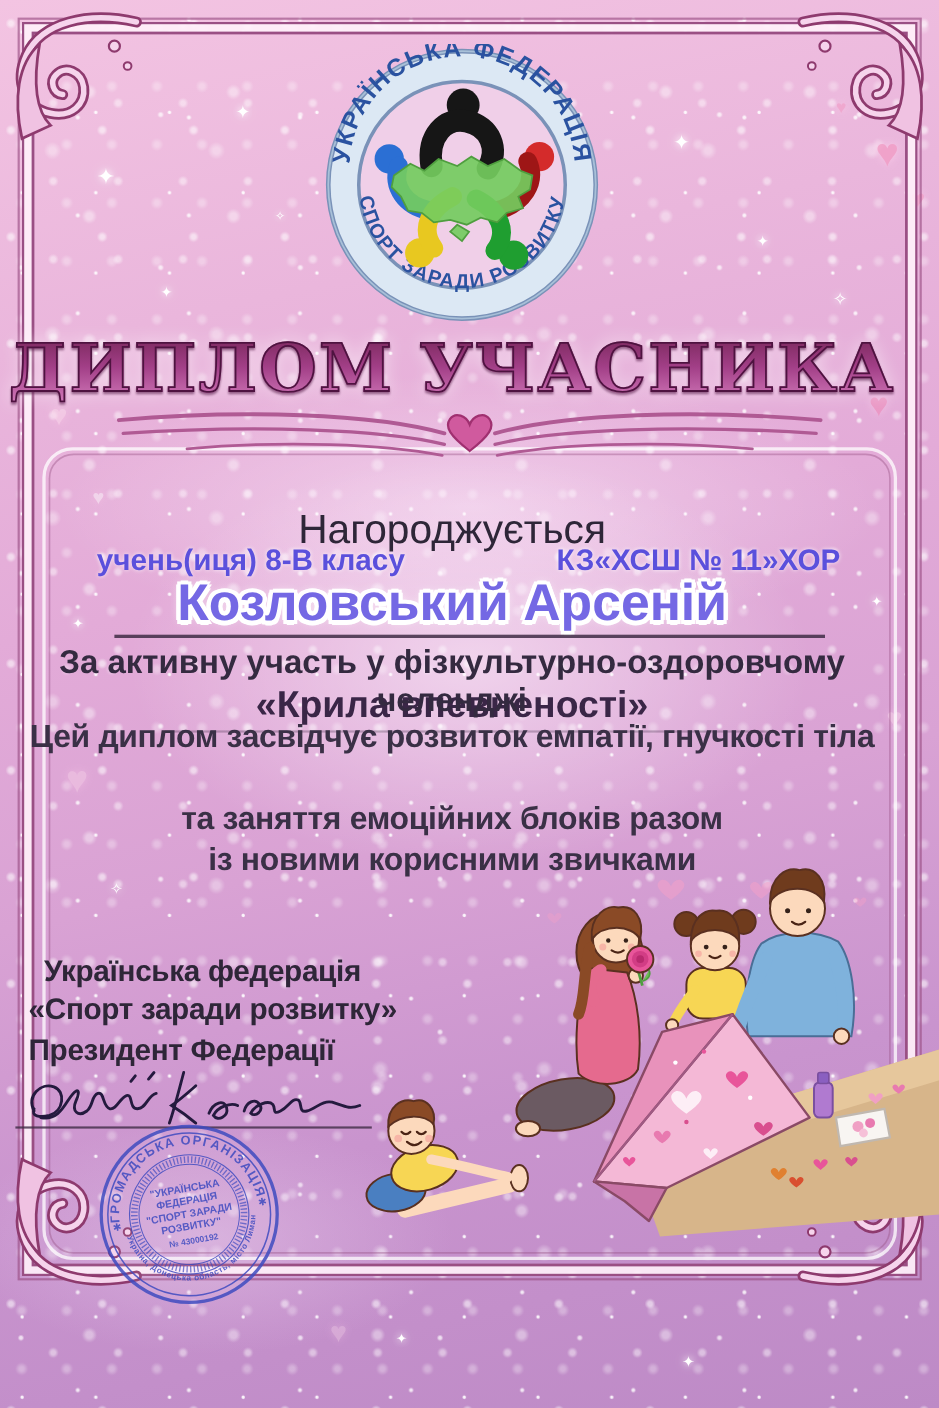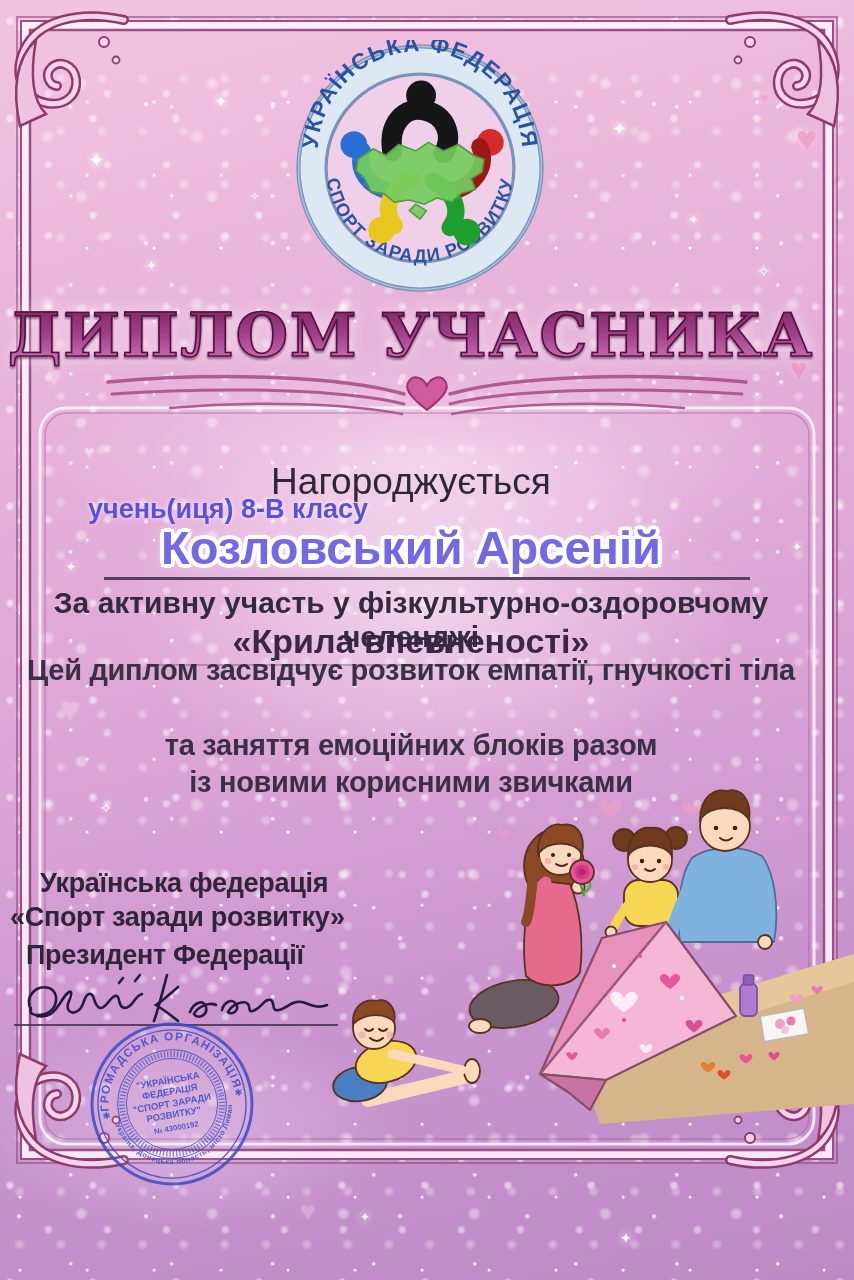--- a/index.html
+++ b/index.html
@@ -147,34 +147,35 @@
         <path d="M12,26 C130,18 248,22 304,36" stroke-width="3"></path>
         <path d="M70,40 C160,32 250,36 302,46" stroke-width="2.5"></path>
       </g>
     </g>
     <path d="M327,18 C324,10 314,6 309,13 C304,20 309,28 327,42 C345,28 350,20 345,13 C340,6 330,10 327,18 Z" fill="#d05a9e" stroke="#a03070" stroke-width="2"></path>
   </svg>
 
   <div class="abs ctr ink line2" style="top:461px">Нагороджується</div>
 
   <div class="abs blue-sm" style="left:44px;top:494px">учень(иця) 8-В класу</div>
+  <div class="abs blue-sm" style="right:90px;top:494px;position:absolute">КЗ«ХСШ № 11»ХОР</div>
 
   <div class="abs ctr big-name" style="top:520px">Козловський Арсеній</div>
   <div class="rule" style="left:104px;top:577px;width:646px;height:2.5px;opacity:.85"></div>
 
   <div class="abs ctr challenge" style="top:622px">«Крила впевненості»</div>
   <div class="abs ctr reason" style="top:586px">За активну участь у фізкультурно-оздоровчому челенджі</div>
   <div class="rule" style="left:150px;top:664px;width:554px;height:2px;opacity:.3"></div>
 
   <div class="abs ctr para" style="top:652px">Цей диплом засвідчує розвиток емпатії, гнучкості тіла</div>
   <div class="abs ctr para" style="top:727px">та заняття емоційних блоків разом</div>
   <div class="abs ctr para" style="top:764px">із новими корисними звичками</div>
 
   <div class="abs org-line" style="left:40px;top:868px">Українська федерація</div>
-  <div class="abs org-line" style="left:10px;top:902px">«Спорт заради розвитку»</div>
+  <div class="abs org-line" style="left:26px;top:902px">«Спорт заради розвитку»</div>
   <div class="abs org-line" style="left:26px;top:940px">Президент Федерації</div>
 
   <svg class="abs" style="left:15px;top:966px" width="330" height="62" viewBox="0 0 330 62" aria-label="signature">
     <g fill="none" stroke="#241a3e" stroke-width="2.6" stroke-linecap="round">
       <path d="M16,44 C9,30 22,18 34,22 C45,26 43,44 30,48 C21,50 13,49 16,42"></path>
       <path d="M22,50 C42,54 46,30 54,26 C57,24 57,29 54,35 C50,44 56,50 64,44 C70,39 68,30 74,28 C80,26 78,40 85,42 C91,43 94,32 100,30 C106,28 102,42 110,42 C118,42 119,30 127,28"></path>
       <path d="M104,17 L108,12"></path>
       <path d="M120,15 L125,9"></path>
       <path d="M152,9 C148,24 143,44 139,55"></path>
       <path d="M163,21 C154,29 147,35 141,39 C149,44 157,50 163,55"></path>

